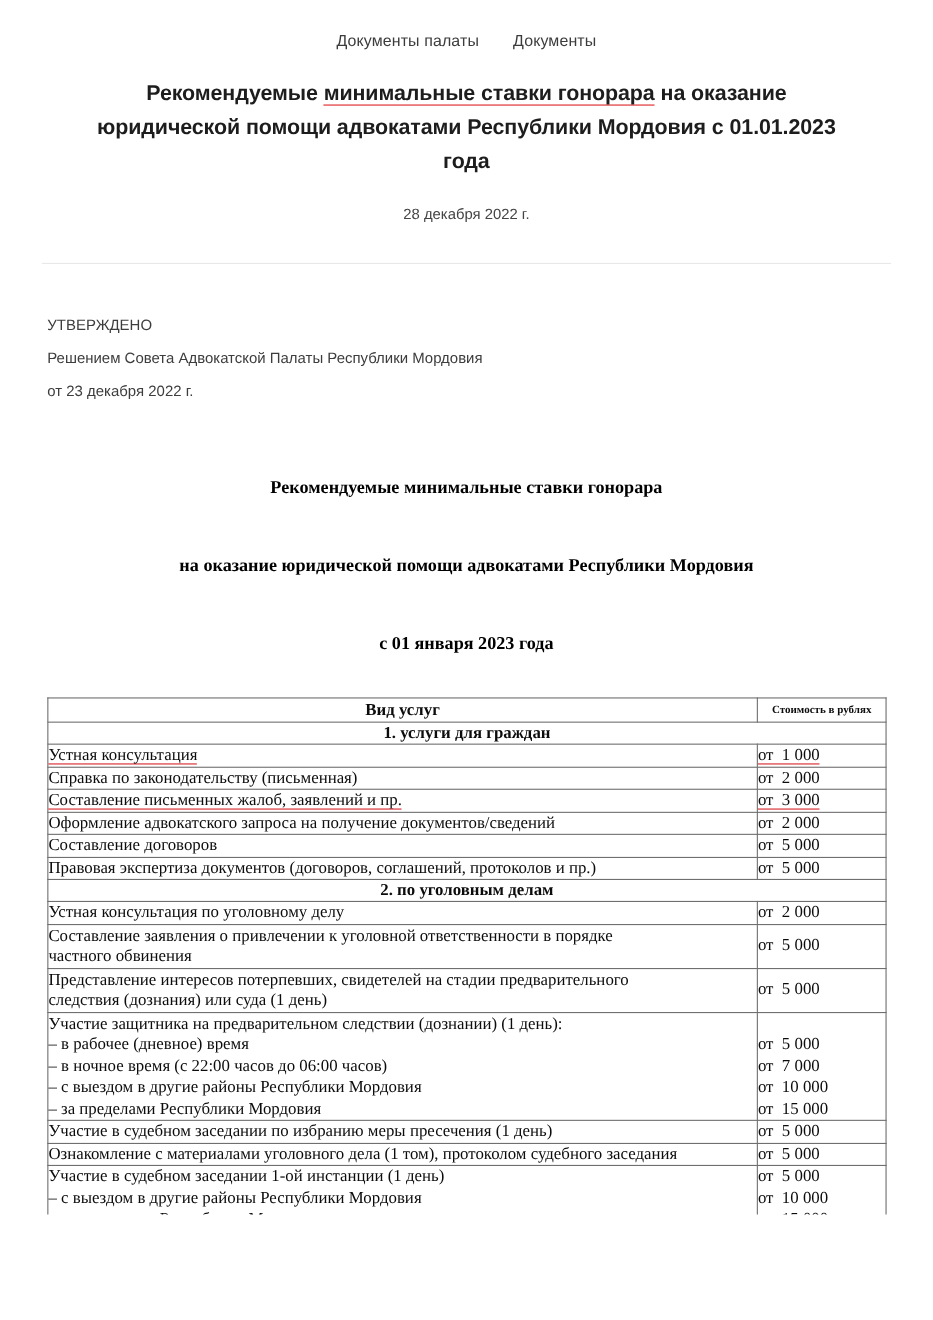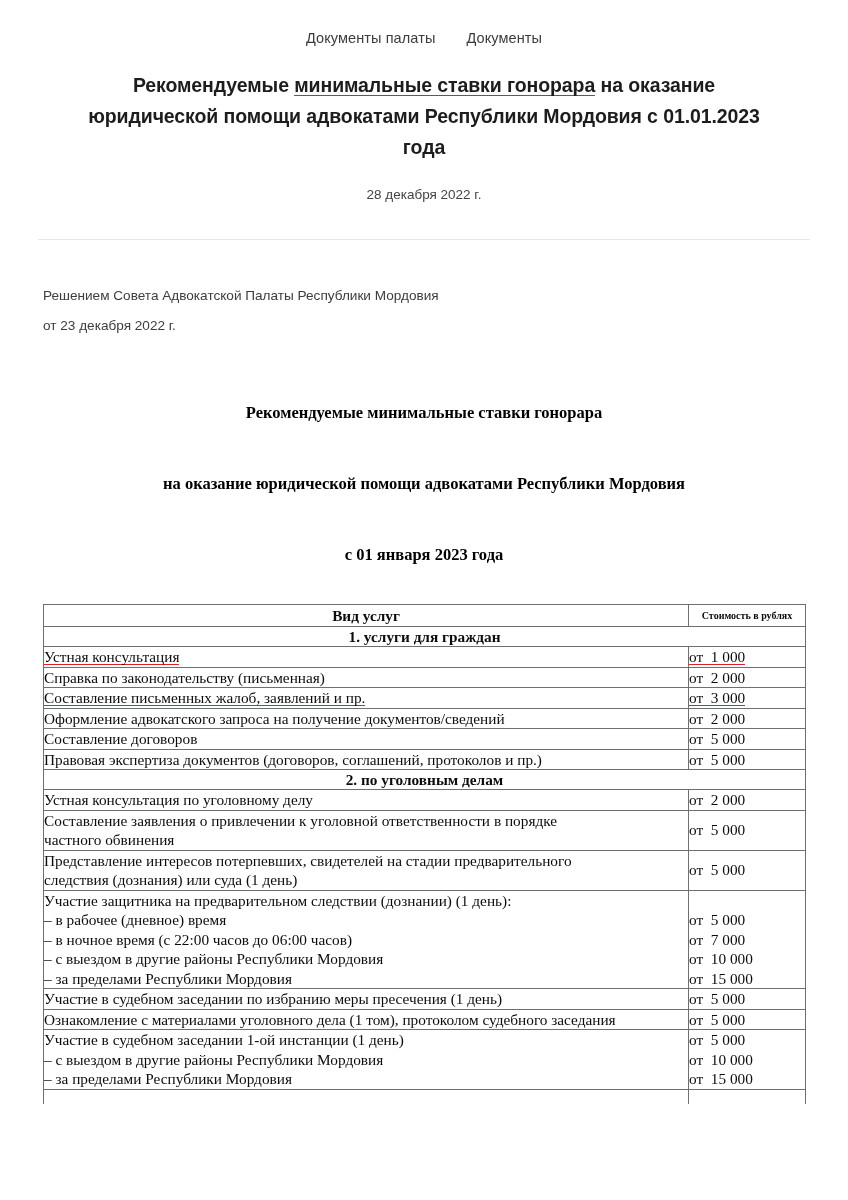--- a/index.html
+++ b/index.html
@@ -160,20 +160,21 @@
     <span class="crumb">Документы</span>
   </nav>
 
   <h1 class="doc-title"><span>Рекомендуемые </span><span class="hl-red">минимальные ставки гонорара</span><span> на оказание юридической помощи адвокатами Республики Мордовия с 01.01.2023 года</span></h1>
 
   <div class="doc-date">28 декабря 2022 г.</div>
 
   <div class="rule"></div>
 
   <section class="approval">
+    <div>УТВЕРЖДЕНО</div>
     <div>Решением Совета Адвокатской Палаты Республики Мордовия</div>
     <div>от 23 декабря 2022 г.</div>
   </section>
 
   <section class="serif-block">
     <div class="l1">Рекомендуемые минимальные ставки гонорара</div>
     <div class="l2">на оказание юридической помощи адвокатами Республики Мордовия</div>
     <div class="l3">с 01 января 2023 года</div>
   </section>
 

